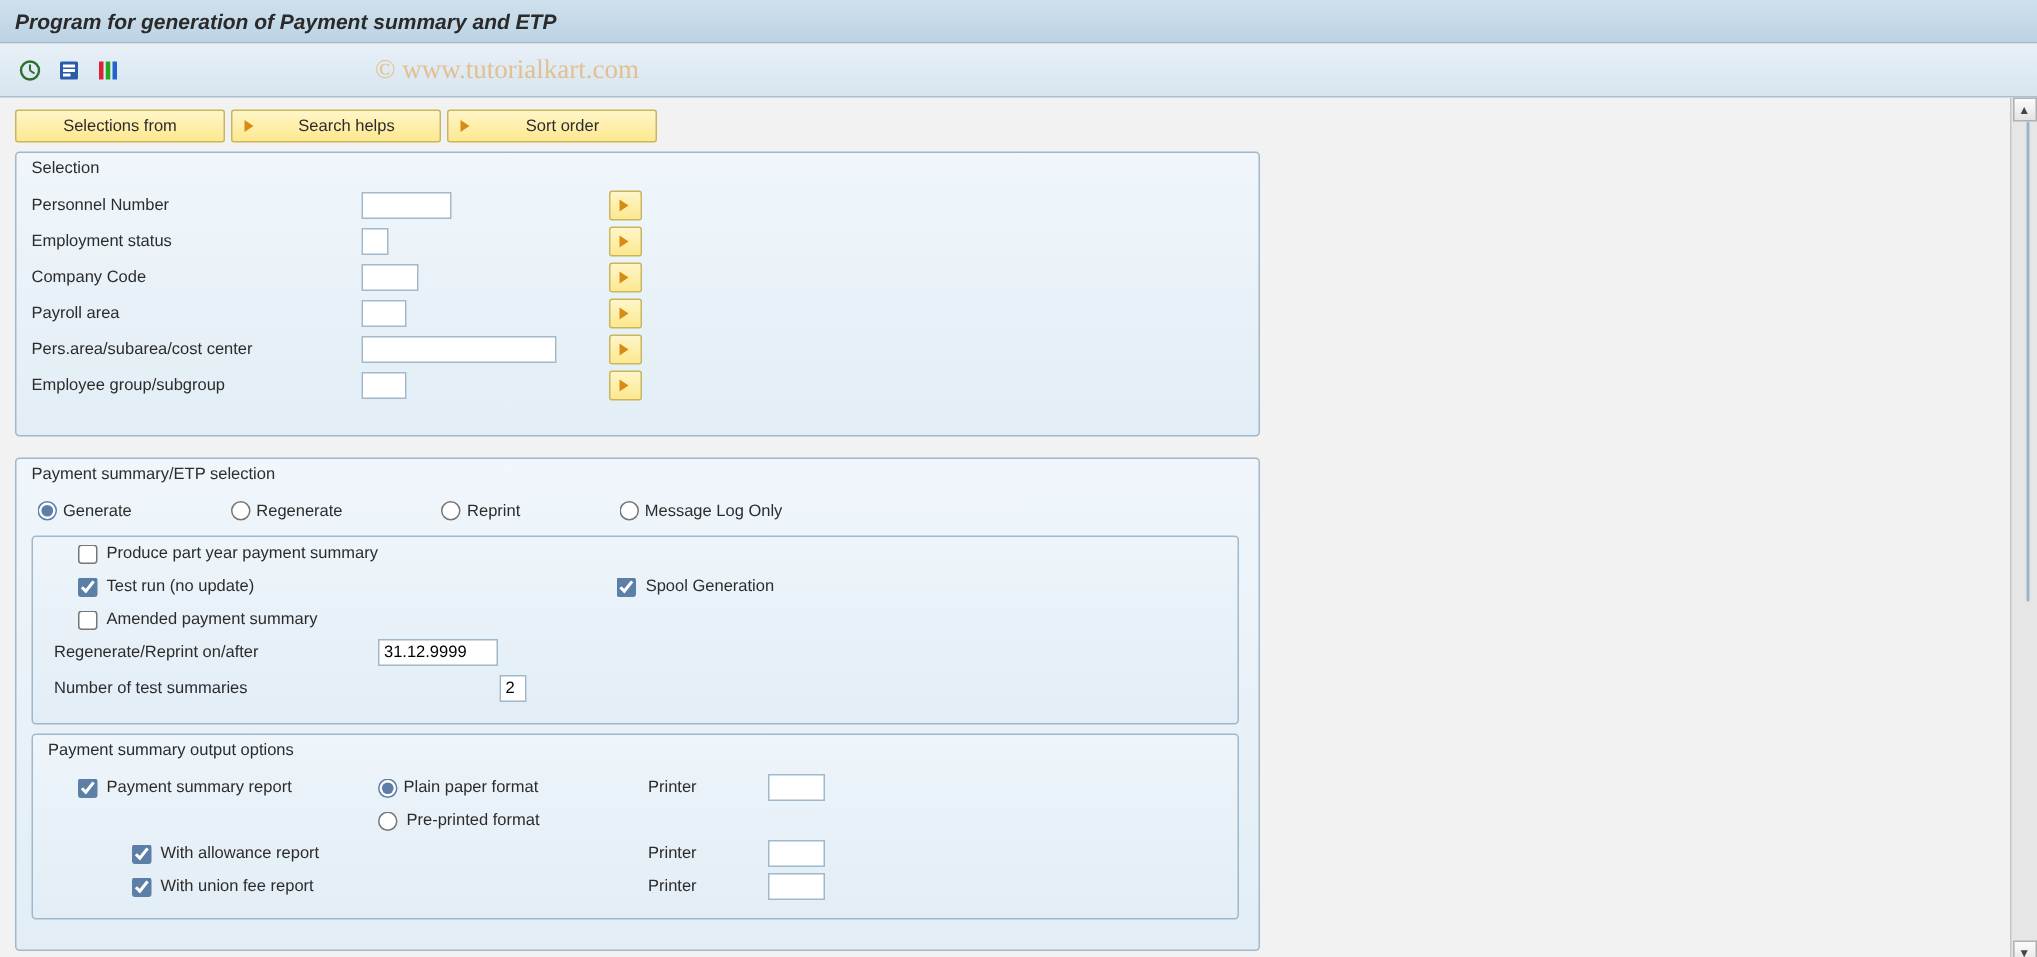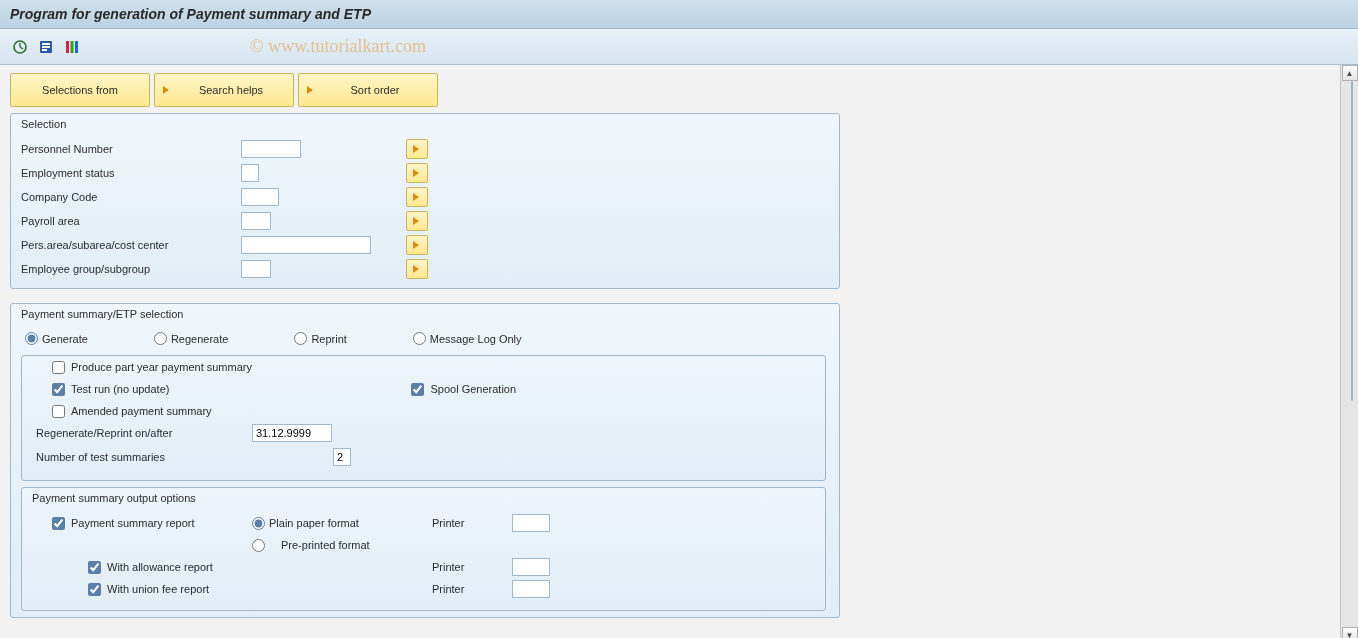--- a/index.html
+++ b/index.html
@@ -84,38 +84,38 @@
     background: linear-gradient(#e8eef5,#c9d8e6);
     border:1px solid #9cb5c9; border-radius:2px;
   }
   
   .action-row { display:flex; gap:4px; margin-bottom:6px; }
   .ybtn {
     background: linear-gradient(#fff6c8,#fde88f);
     border:1px solid #c9b65a;
     height:22px; font-size:11px;
     display:flex; align-items:center; justify-content:center;
-    padding:16px 10px; cursor:pointer;
+    padding:4px 10px; cursor:pointer;
     border-radius:2px;
     min-width:140px;
   }
   .ybtn.small-lead {
     position:relative; padding-left:24px;
   }
   .ybtn .arrow {
     position:absolute; left:4px; top:2px; bottom:2px; width:16px;
     display:flex; align-items:center; justify-content:center;
   }
   
   .group {
     border:1px solid #9fb8cc;
     border-radius:3px;
     margin-bottom:14px;
     background: linear-gradient(#f0f6fb,#e2edf5);
-    padding: 0 10px 6px 10px;
+    padding: 0 10px 20px 10px;
   }
   .group > .legend {
     font-size:11px;
     color:#2d2d2d;
     padding:4px 0 8px 0;
   }
   .group.wide { width: 830px; }
   .inner-group {
     border:1px solid #9fb8cc;
     border-radius:3px;
@@ -363,21 +363,21 @@
             <input type="radio" name="fmt" checked="" style="">
             <span>Plain paper format</span>
           </label>
         </div>
         <div class="c3">Printer</div>
         <div class="c4"><input class="input w38" value="" style=""></div>
       </div>
       <div class="out-row">
         <div class="c1"></div>
         <div class="c2">
-          <label style="display:flex;align-items:center;gap:16px;">
+          <label style="display:flex;align-items:center;gap:6px;">
             <input type="radio" name="fmt" style="">
             <span>Pre-printed format</span>
           </label>
         </div>
         <div class="c3"></div>
         <div class="c4"></div>
       </div>
       <div class="out-row">
         <div class="c1 sub">
           <label style="display:flex;align-items:flex-start;gap:6px;">

